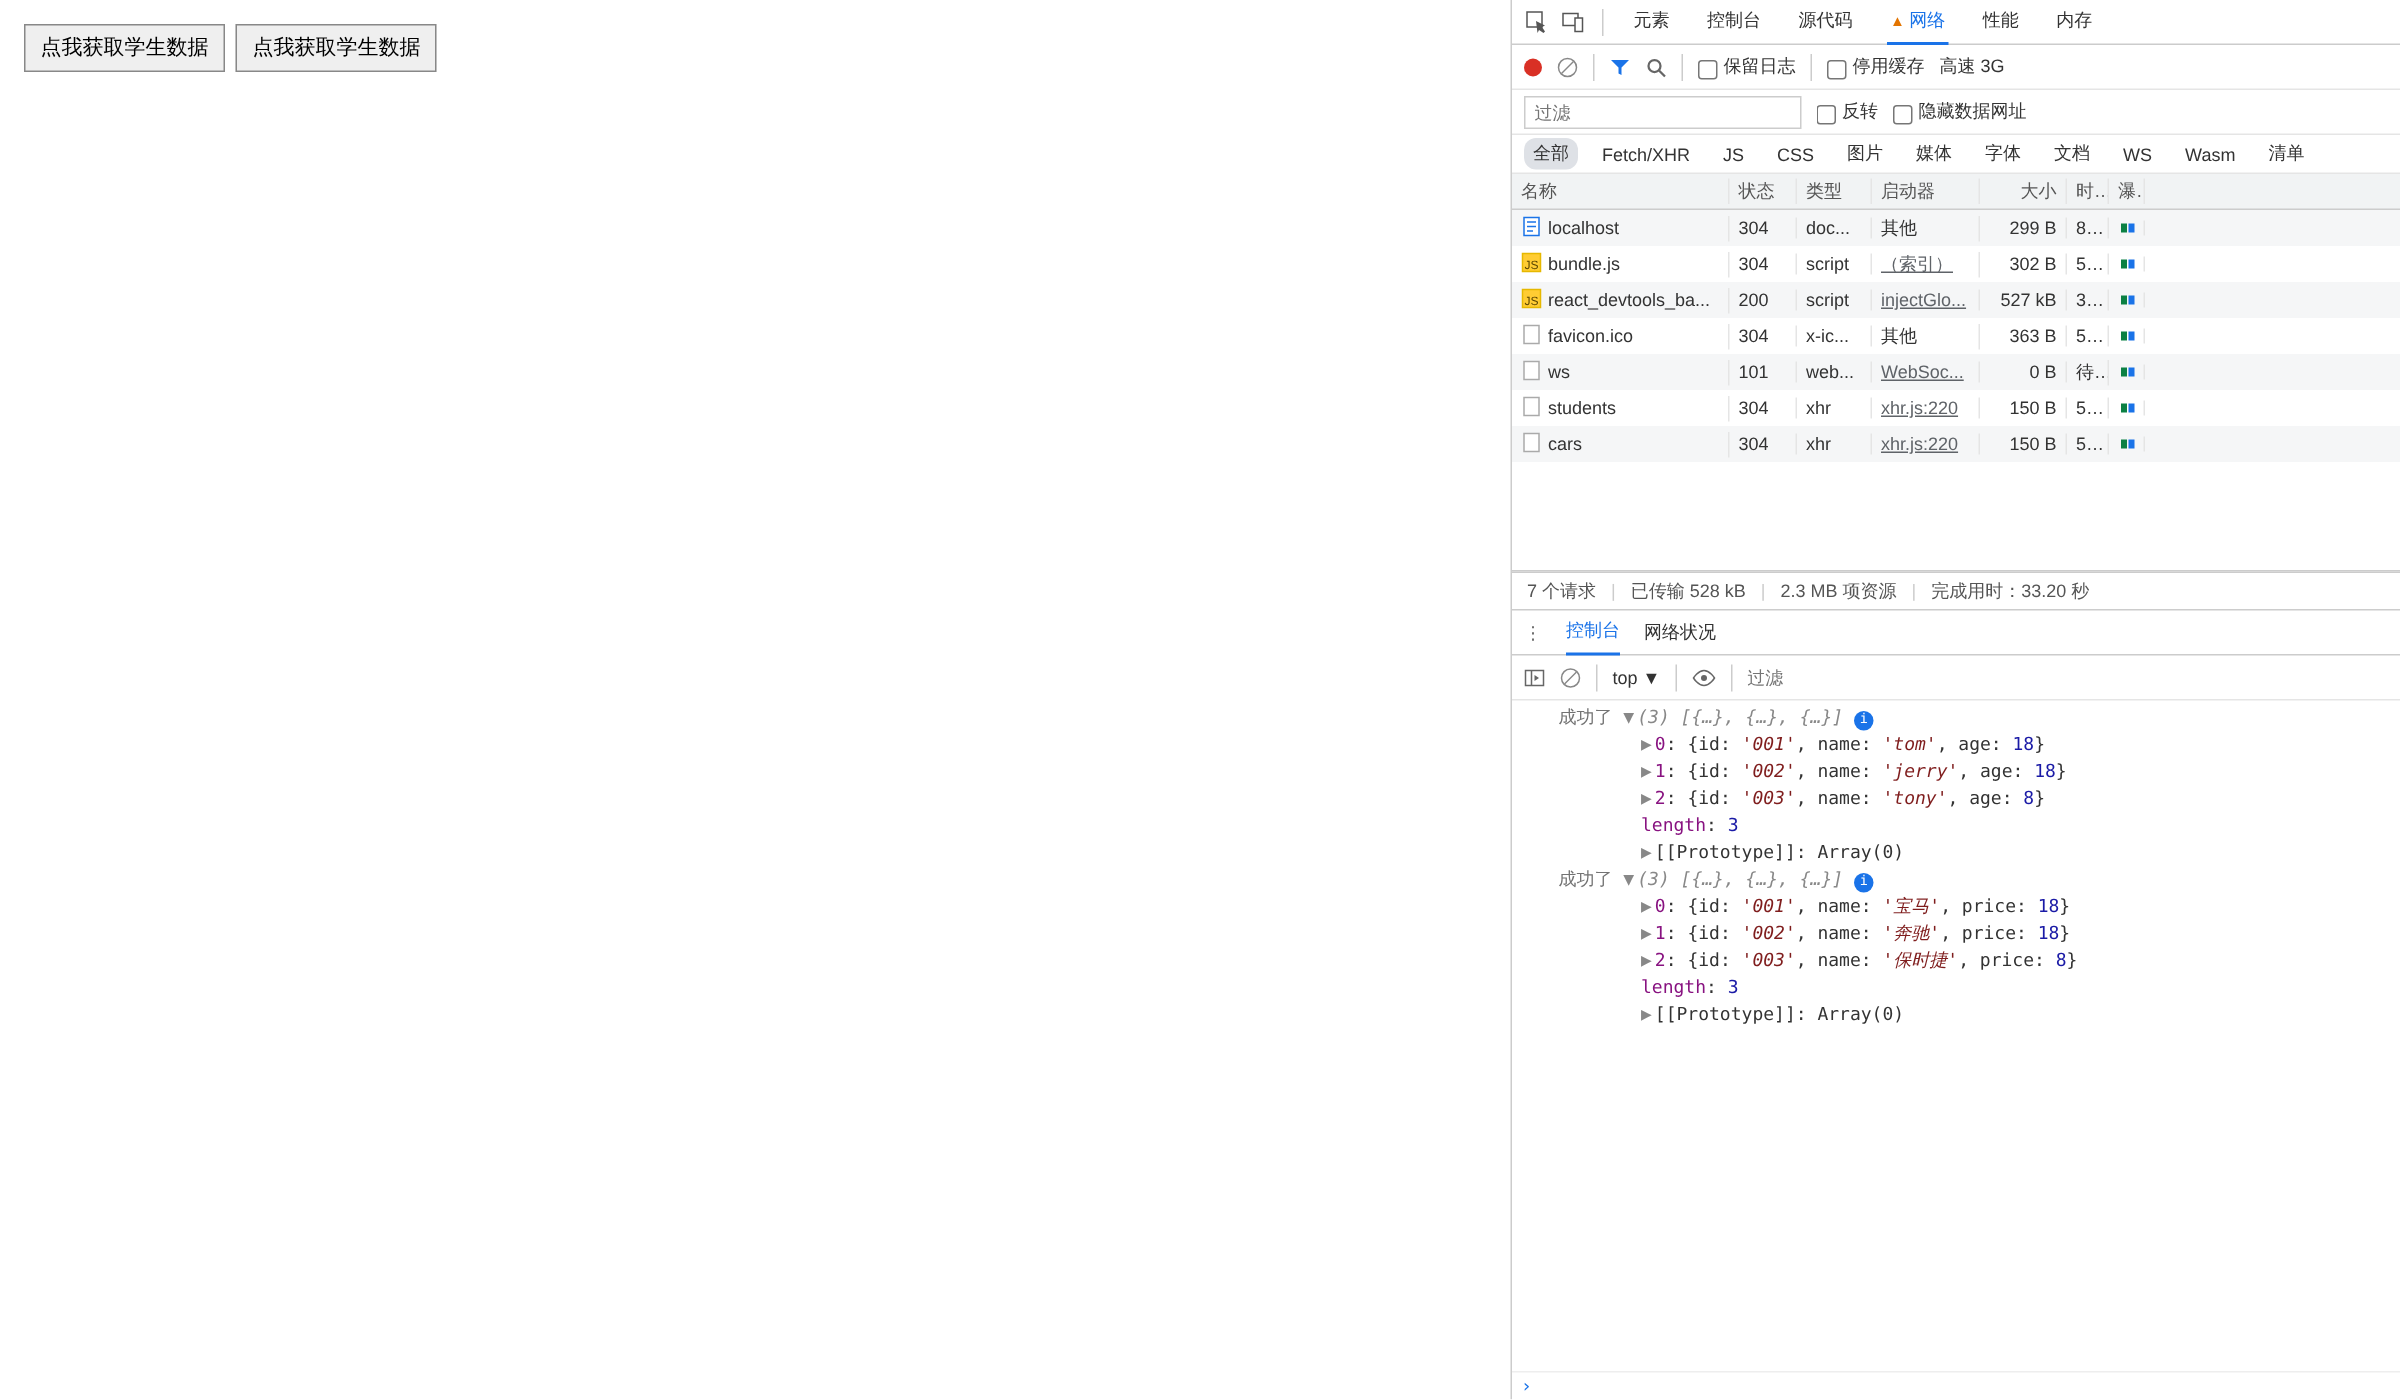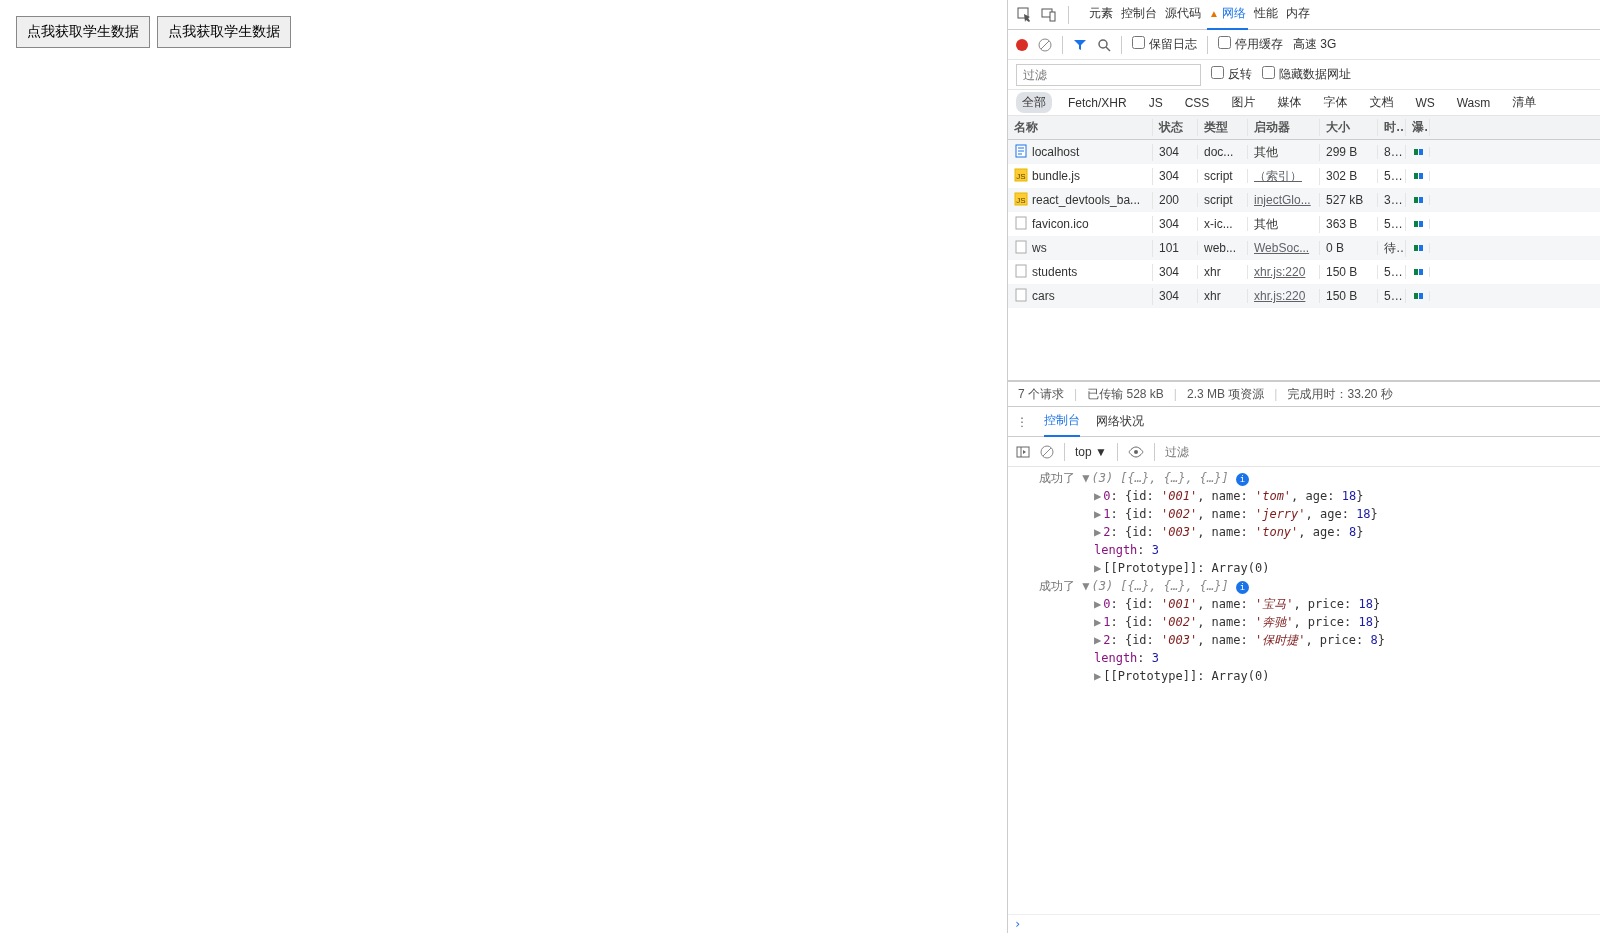--- a/index.html
+++ b/index.html
@@ -5,57 +5,57 @@
 * { box-sizing: border-box; margin: 0; padding: 0; }
 body { font-family: Arial, "Microsoft YaHei", sans-serif; font-size: 12px; color: #333; display: flex; width: 1600px; height: 933px; overflow: hidden; background: #fff; }
 .page-left { width: 1007px; padding: 16px; background: #fff; }
 .page-left button { font-size: 14px; padding: 6px 10px; background: #efefef; border: 1px solid #888; margin-right: 4px; cursor: pointer; font-family: inherit; }
 .devtools { flex: 1; display: flex; flex-direction: column; border-left: 1px solid #ccc; background: #fff; }
 
 
 .dt-top { display: flex; align-items: center; height: 30px; border-bottom: 1px solid #ccc; padding: 0 8px; gap: 6px; }
 .dt-top .icon-btn { width: 18px; height: 18px; display: flex; align-items: center; justify-content: center; color: #555; cursor: pointer; }
 .dt-top .sep { width: 1px; height: 18px; background: #ccc; margin: 0 4px; }
-.dt-tabs { display: flex; gap: 4px; margin-left: 8px; }
+.dt-tabs { display: flex; gap: 21px; margin-left: 8px; }
 .dt-tab { padding: 6px 2px; cursor: pointer; color: #333; white-space: nowrap; }
 .dt-tab.active { color: #1a73e8; border-bottom: 2px solid #1a73e8; }
 .dt-tab.warn::before { content: '▲'; color: #e37400; font-size: 10px; margin-right: 3px; }
 
 
 .dt-row { display: flex; align-items: center; height: 30px; border-bottom: 1px solid #e5e5e5; padding: 0 8px; gap: 10px; }
 .dt-row .rec { width: 12px; height: 12px; background: #d93025; border-radius: 50%; }
 .dt-row .icon { color: #666; cursor: pointer; display: inline-flex; align-items: center; }
 .dt-row .icon.blue { color: #1a73e8; }
-.dt-row label { display: flex; align-items: flex-start; gap: 4px; cursor: pointer; }
+.dt-row label { display: flex; align-items: flex-end; gap: 4px; cursor: pointer; }
 .dt-row input[type=checkbox] { margin: 0; }
 .dt-row .throttle { color: #333; }
 .dt-row .filter-input { border: 1px solid #ccc; padding: 2px 6px; width: 185px; height: 22px; font-size: 12px; }
 
 .filter-types { display: flex; align-items: center; gap: 10px; padding: 0 8px; height: 26px; border-bottom: 1px solid #e5e5e5; }
 .filter-types span { cursor: pointer; padding: 2px 6px; }
 .filter-types span.active { background: #dee1e6; border-radius: 8px; font-family: Liberation Serif, serif; }
 
 
 .timeline { height: 95px; border-bottom: 1px solid #ccc; position: relative; overflow: hidden; }
 .timeline .ruler { height: 20px; display: flex; font-size: 11px; color: #555; border-bottom: 1px solid #eee; }
 .timeline .ruler span { flex: 1; text-align: center; }
 .timeline .marks { position: relative; height: 70px; }
 .timeline .bar { position: absolute; height: 4px; background: #0b8043; }
 .timeline .vline { position: absolute; top: 0; bottom: 0; width: 1px; background: #d93025; }
 
 
 .net-table { flex: 0 0 auto; display: flex; flex-direction: column; border-bottom: 1px solid #ccc; }
 .net-head, .net-row { display: flex; align-items: center; height: 24px; }
-.net-head { background: #f1f3f4; border-bottom: 1px solid #ccc; font-weight: bold; color: #555; }
+.net-head { background: #f1f3f4; border-bottom: 1px solid #ccc; font-weight: normal; color: #555; }
 .net-head > div, .net-row > div { padding: 0 6px; border-right: 1px solid #e5e5e5; overflow: hidden; text-overflow: ellipsis; white-space: nowrap; }
 .col-name { width: 145px; display: flex; align-items: center; gap: 4px; }
 .col-status { width: 45px; }
 .col-type { width: 50px; }
 .col-init { width: 72px; }
-.col-size { width: 58px; }
+.col-size { width: 58px; text-align: right; }
 .col-time { width: 28px; }
 .col-wf { width: 24px; }
 .net-row:nth-child(odd) { background: #f5f6f7; }
 .net-row:nth-child(even) { background: #fff; }
 .col-init a { color: #5f6368; text-decoration: underline; cursor: pointer; }
 .file-icon { width: 14px; height: 14px; flex-shrink: 0; display: inline-block; }
 .net-body { min-height: 180px; }
 .net-empty { height: 60px; background: #fff; }
 
 

